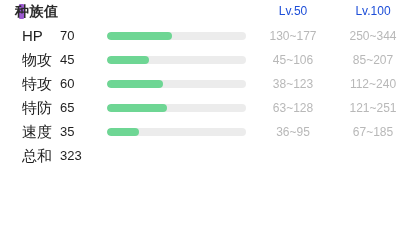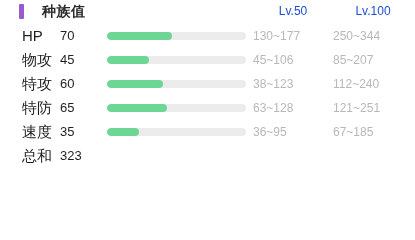--- a/index.html
+++ b/index.html
@@ -32,21 +32,21 @@
     position: absolute;
     left: 19px;
     top: 4px;
     width: 5px;
     height: 15px;
     background: #9b59d0;
     border-radius: 1px;
   }
   .panel-title {
     position: absolute;
-    left: 42px;
+    left: 15px;
     top: 2px;
     font-size: 14px;
     font-weight: bold;
     color: #2b2b2b;
     letter-spacing: 0.5px;
     line-height: 19px;
     white-space: nowrap;
   }
   .col-head {
     position: absolute;
@@ -108,21 +108,21 @@
     background: #6ed694;
     border-radius: 4px;
   }
   .range {
     position: absolute;
     top: 0;
     height: 24px;
     line-height: 24px;
     font-size: 12px;
     color: #b8b8b8;
-    text-align: left;
+    text-align: center;
     white-space: nowrap;
   }
   .range.lv50  { left: 253px; width: 80px; }
   .range.lv100 { left: 333px; width: 80px; }
   .row.total .stat-label,
   .row.total .stat-value { font-weight: normal; }
 </style>
 </head>
 <body>
 

